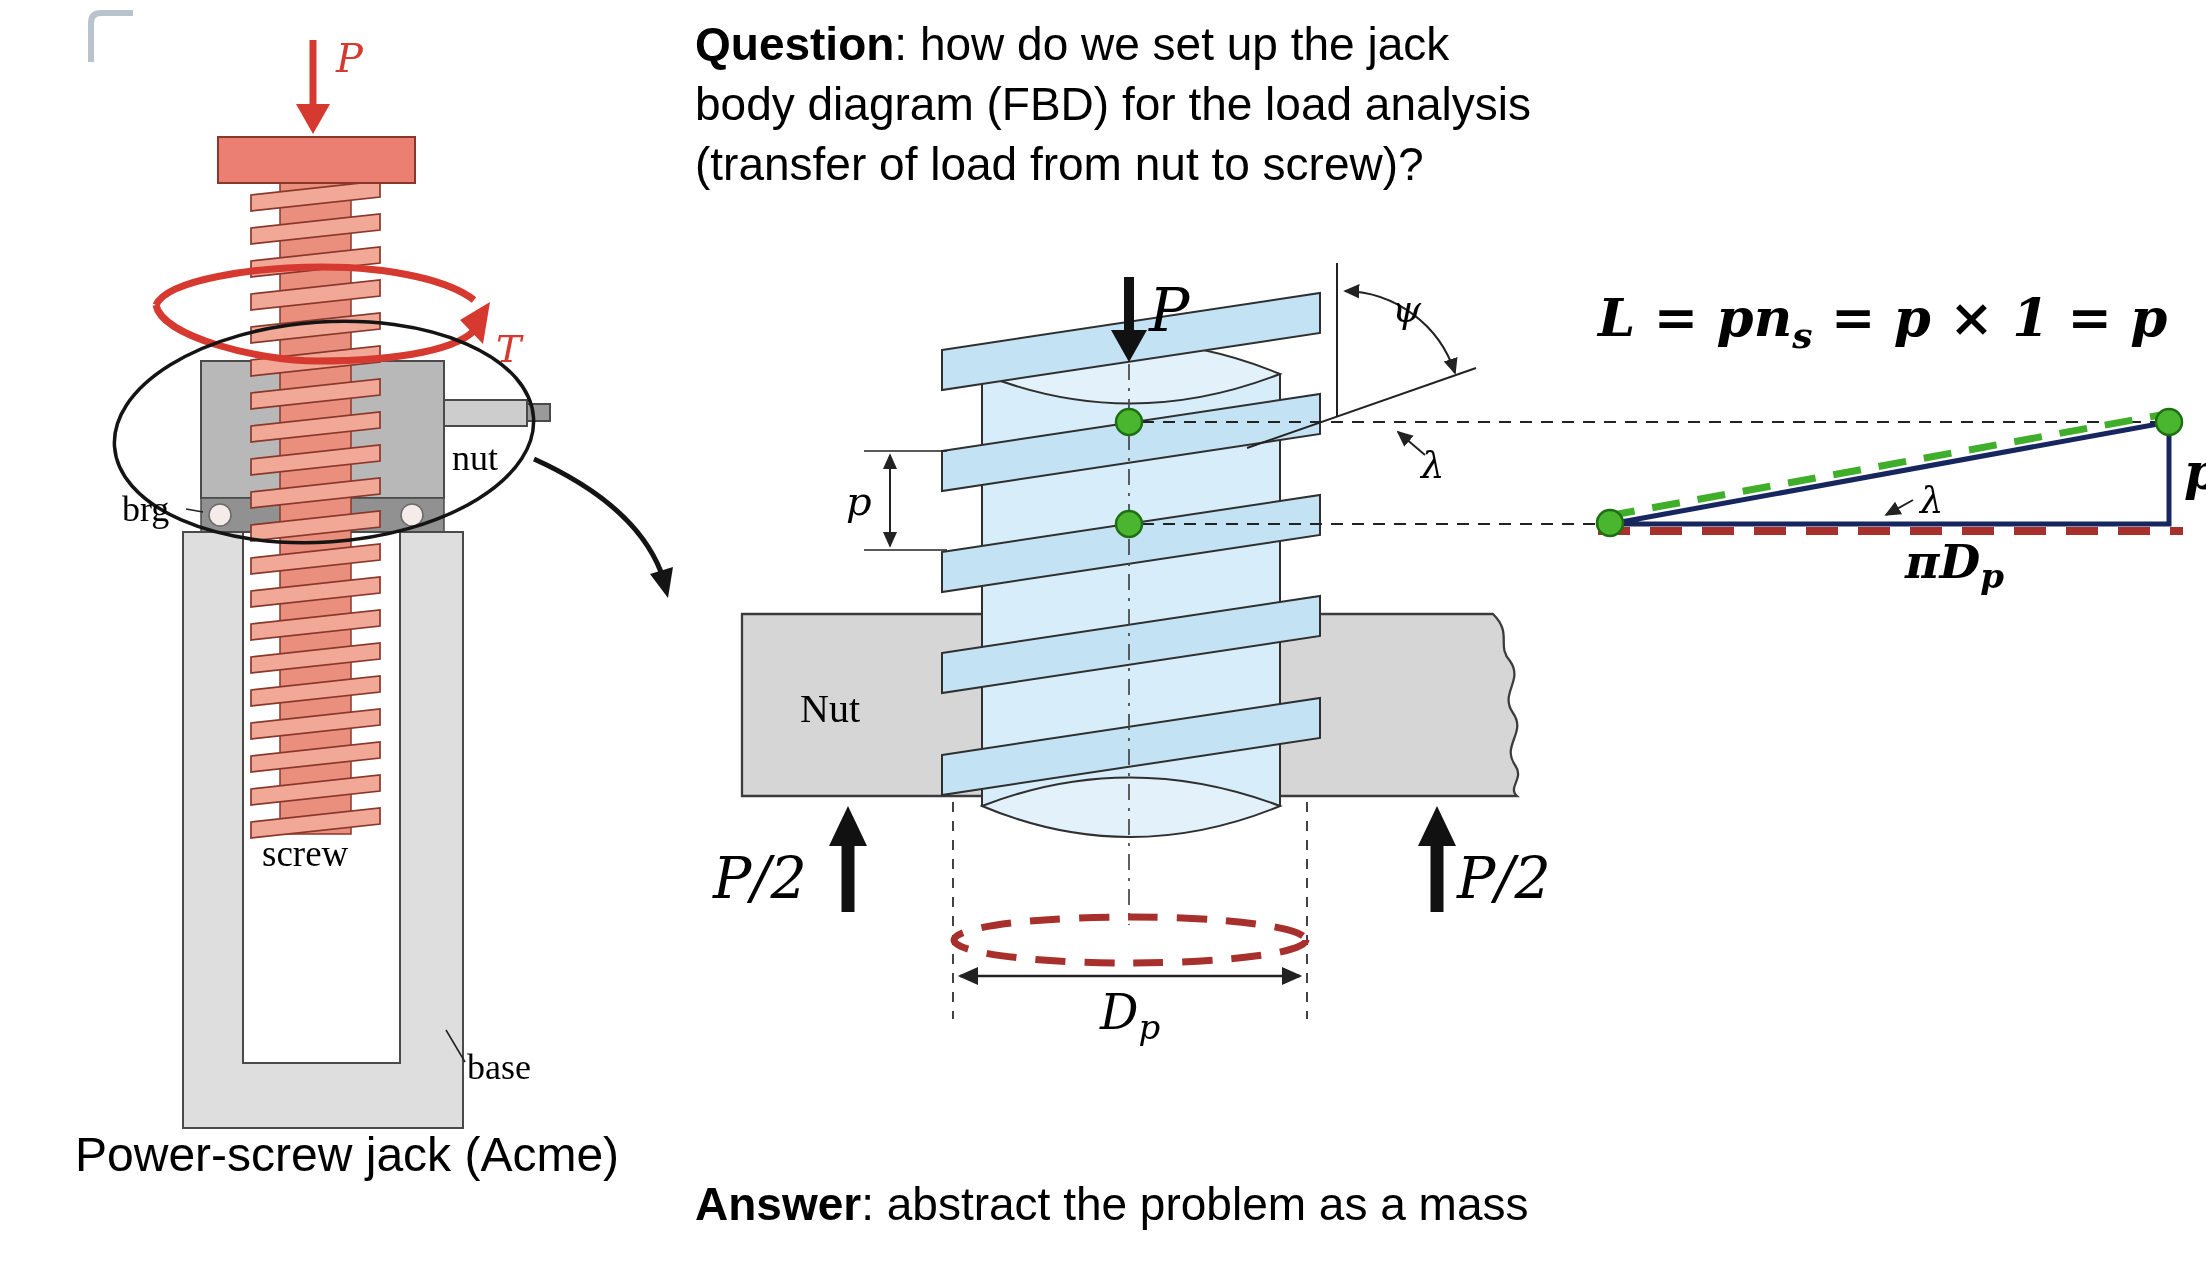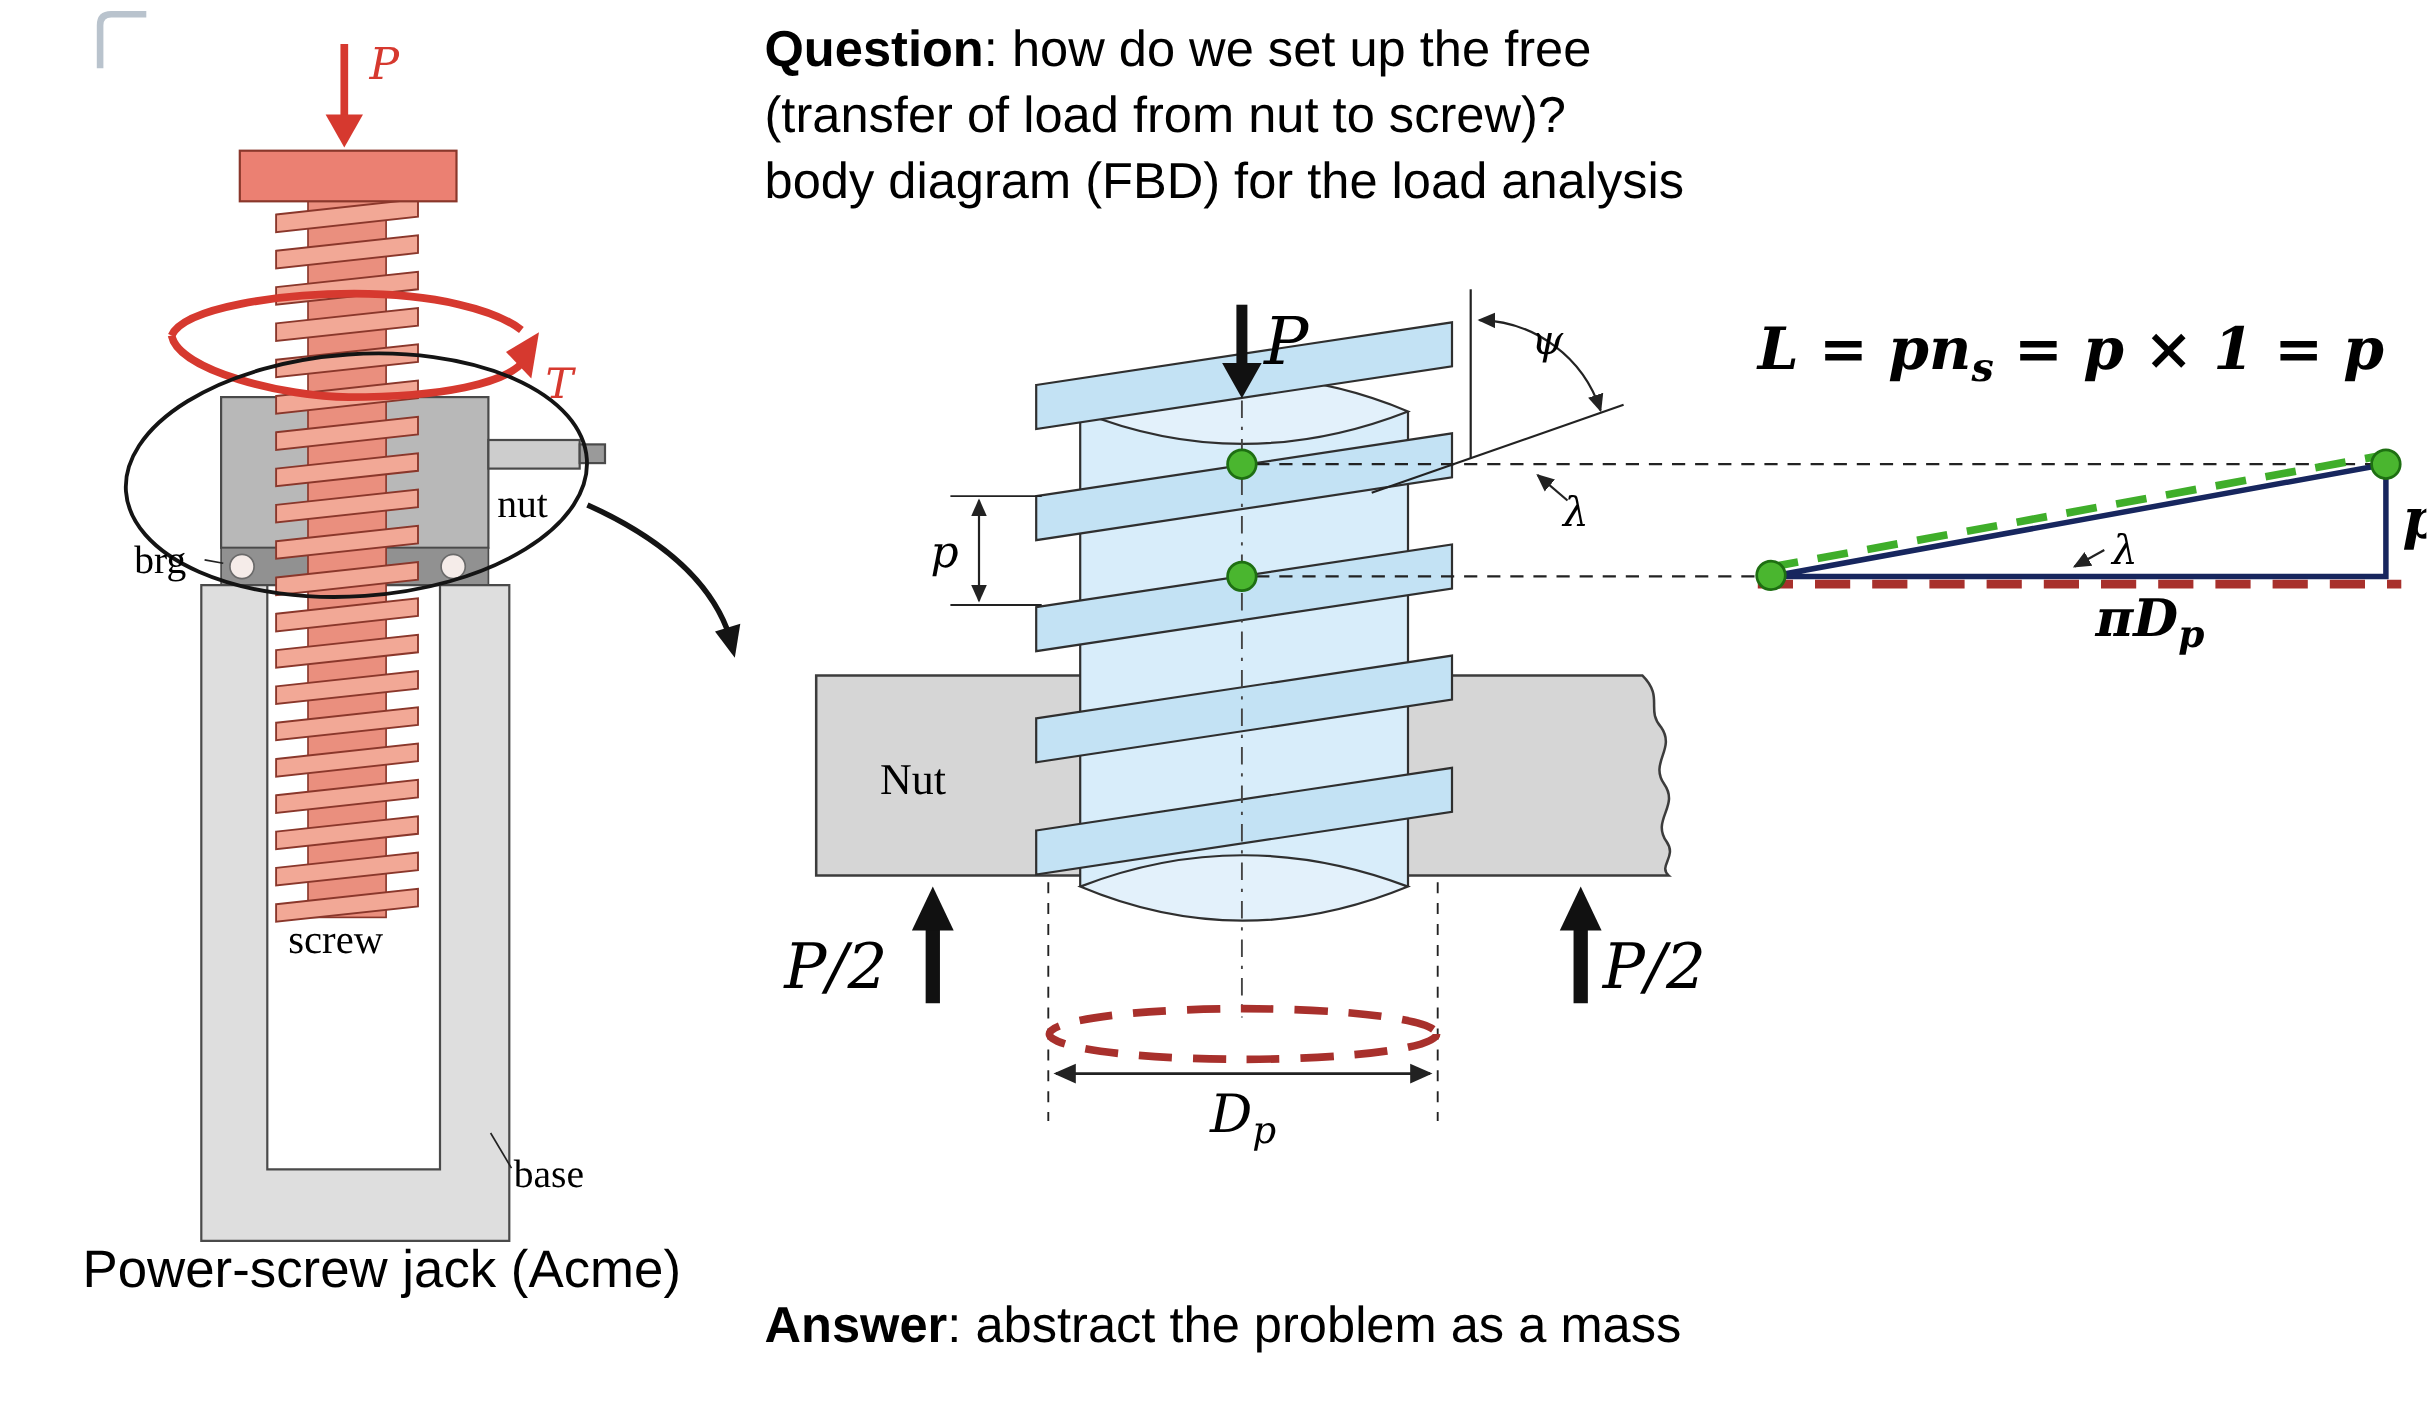--- a/index.html
+++ b/index.html
@@ -178,23 +178,23 @@
       <circle cx="1610" cy="523" r="13" fill="#4ab62f" stroke="#1e6f12" stroke-width="2.5"></circle>
       <circle cx="2169" cy="422" r="13" fill="#4ab62f" stroke="#1e6f12" stroke-width="2.5"></circle>
       <line x1="1913" y1="500" x2="1886" y2="515" stroke="#222" stroke-width="2" marker-end="url(#mA)"></line>
       <text x="1920" y="513" class="tmath" font-size="37">λ</text>
       <text x="2184" y="489" class="tmathb" font-size="51">p</text>
       <text x="1905" y="578" class="tmathb" font-size="47"><tspan>πD</tspan><tspan dy="10" font-size="34">p</tspan></text>
     </g>
   </svg>
 
   <div class="txt qa" style="left:695px; top:14px;">
-    <div><b>Question</b><span>: how do we set up the free</span></div>
+    <div><b>Question</b><span>: how do we set up the jack</span></div>
+    <div>body diagram (FBD) for the load analysis</div>
     <div>(transfer of load from nut to screw)?</div>
-    <div>body diagram (FBD) for the load analysis</div>
   </div>
 
   <div class="txt formula" style="left:1598px; top:286px;"><span>L = pn</span><sub>s</sub><span> = p × 1 = p</span></div>
 
   <div class="txt caption" style="left:55px; top:1127px;">Power-screw jack (Acme)</div>
 
   <div class="txt qa answer" style="left:695px; top:1163px;">
     <div><b>Answer</b><span>: abstract the problem as a mass</span></div>
   </div>
 

